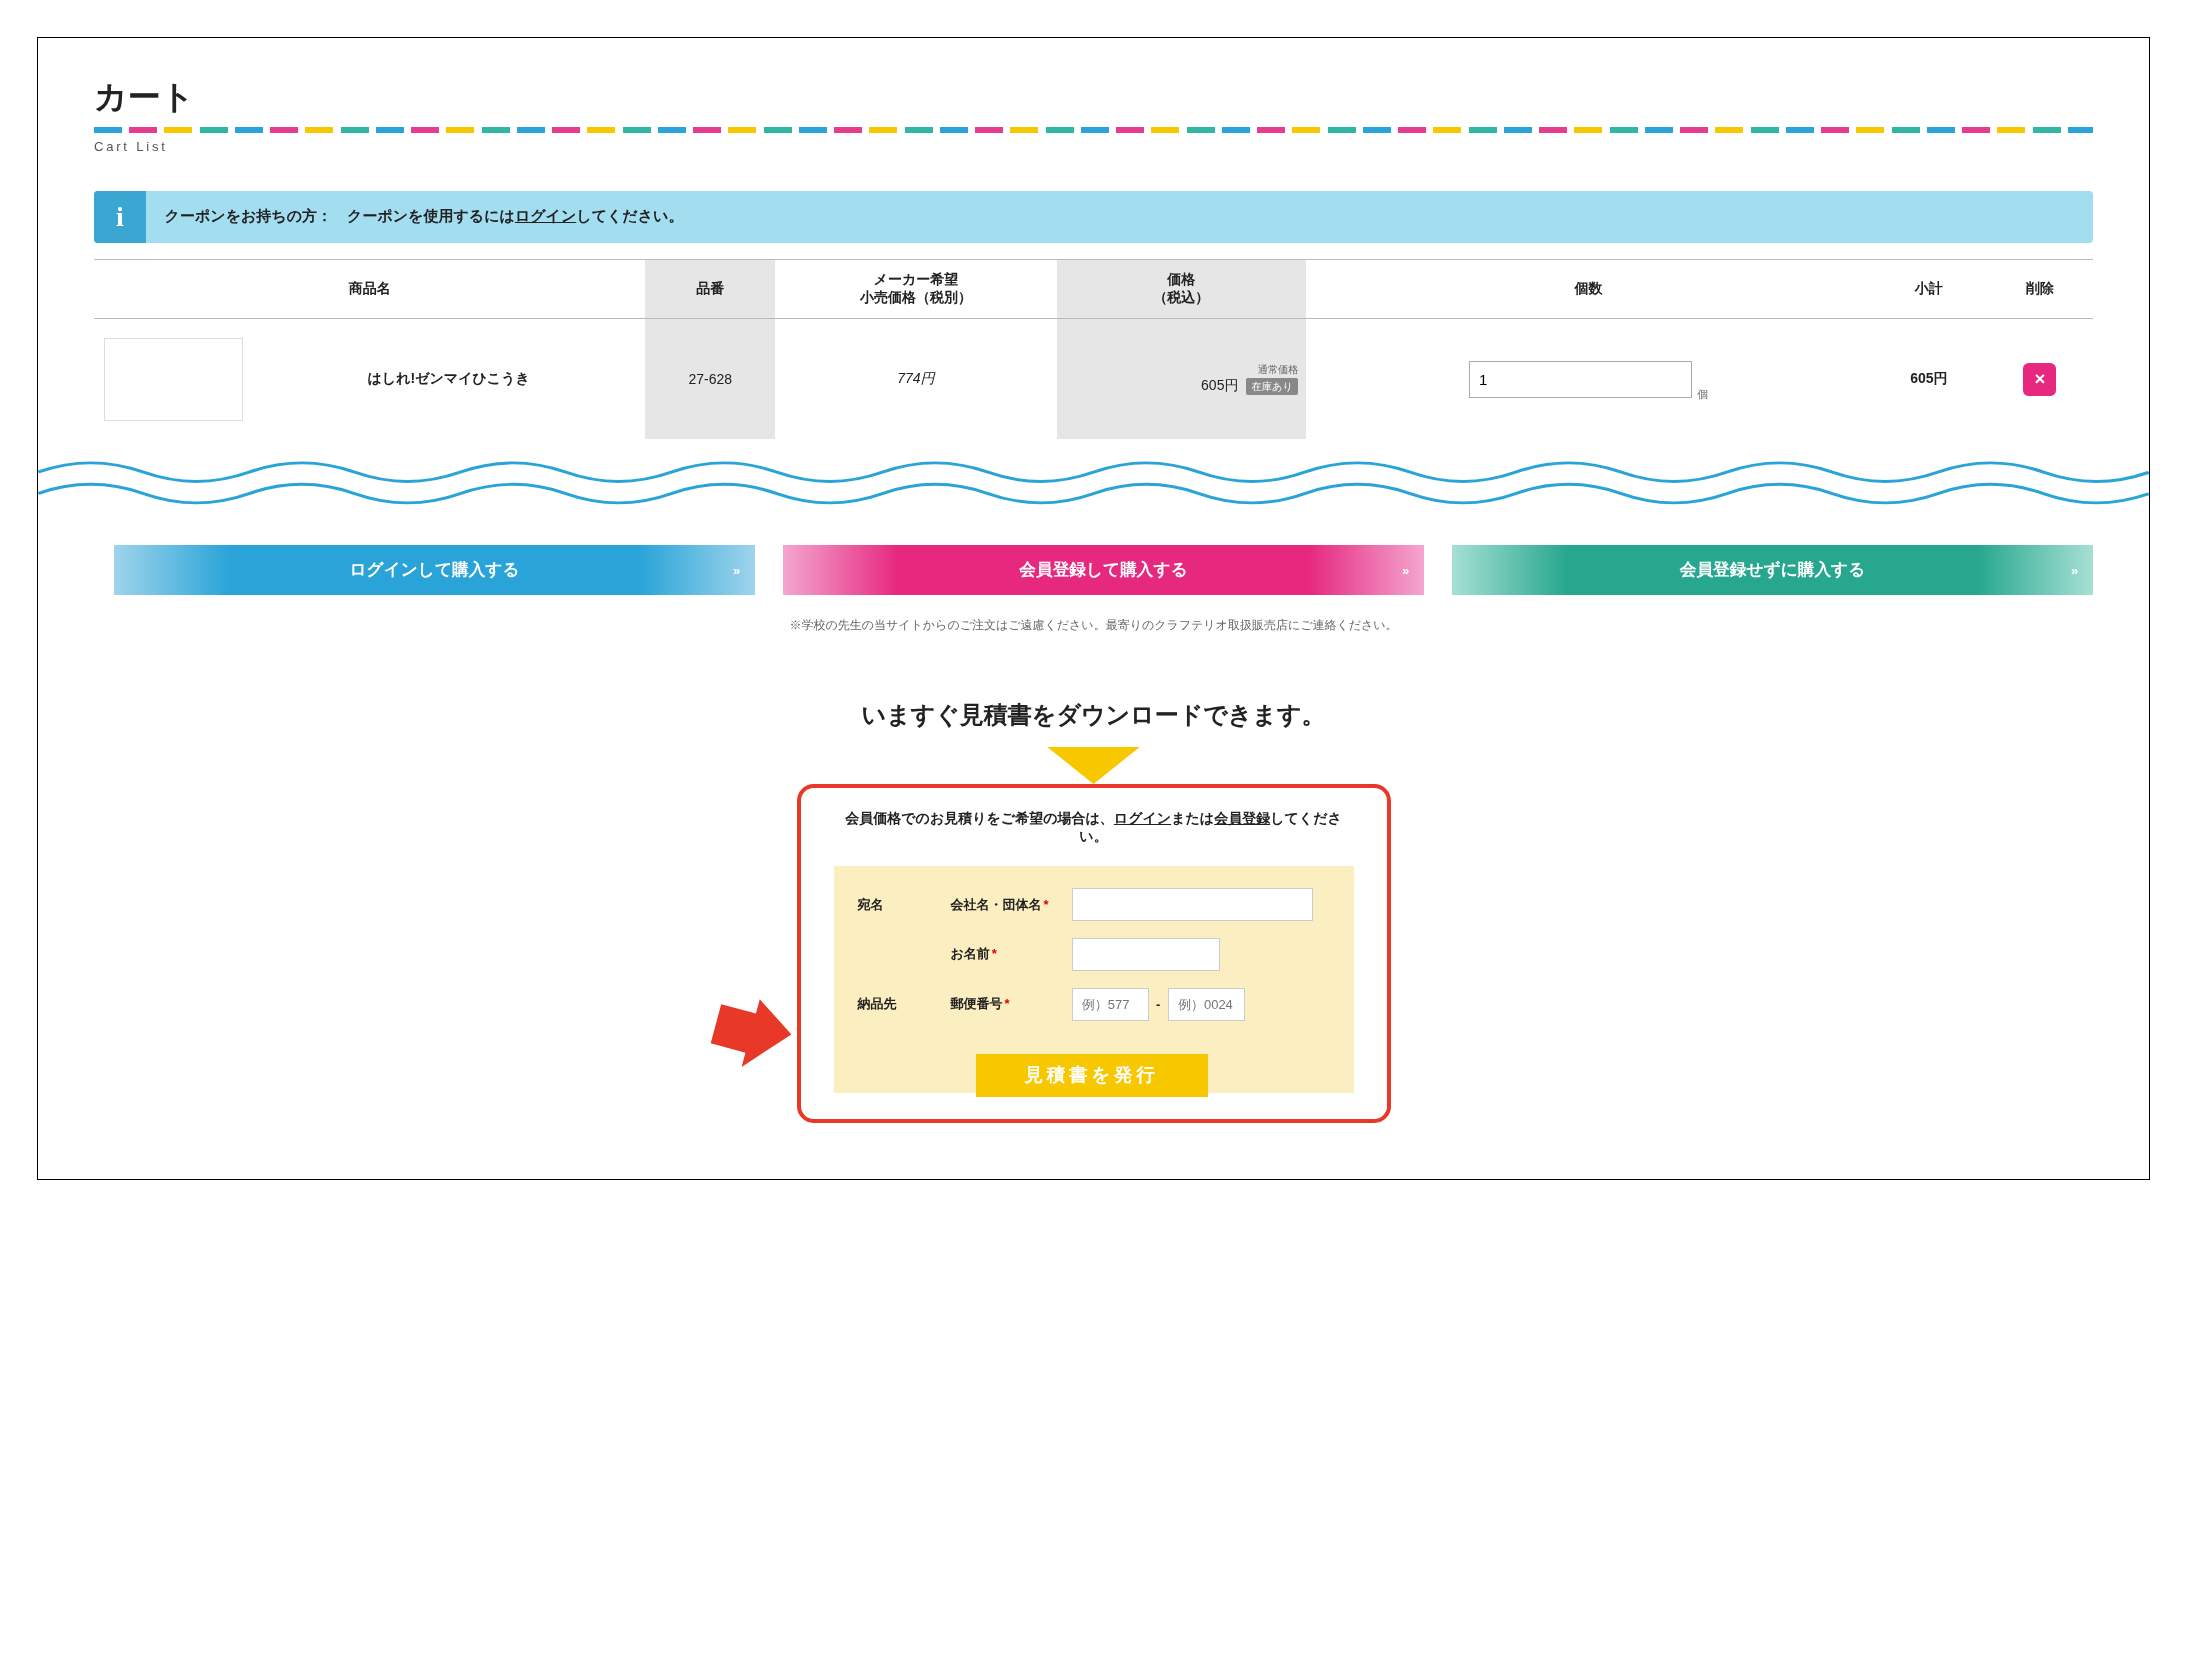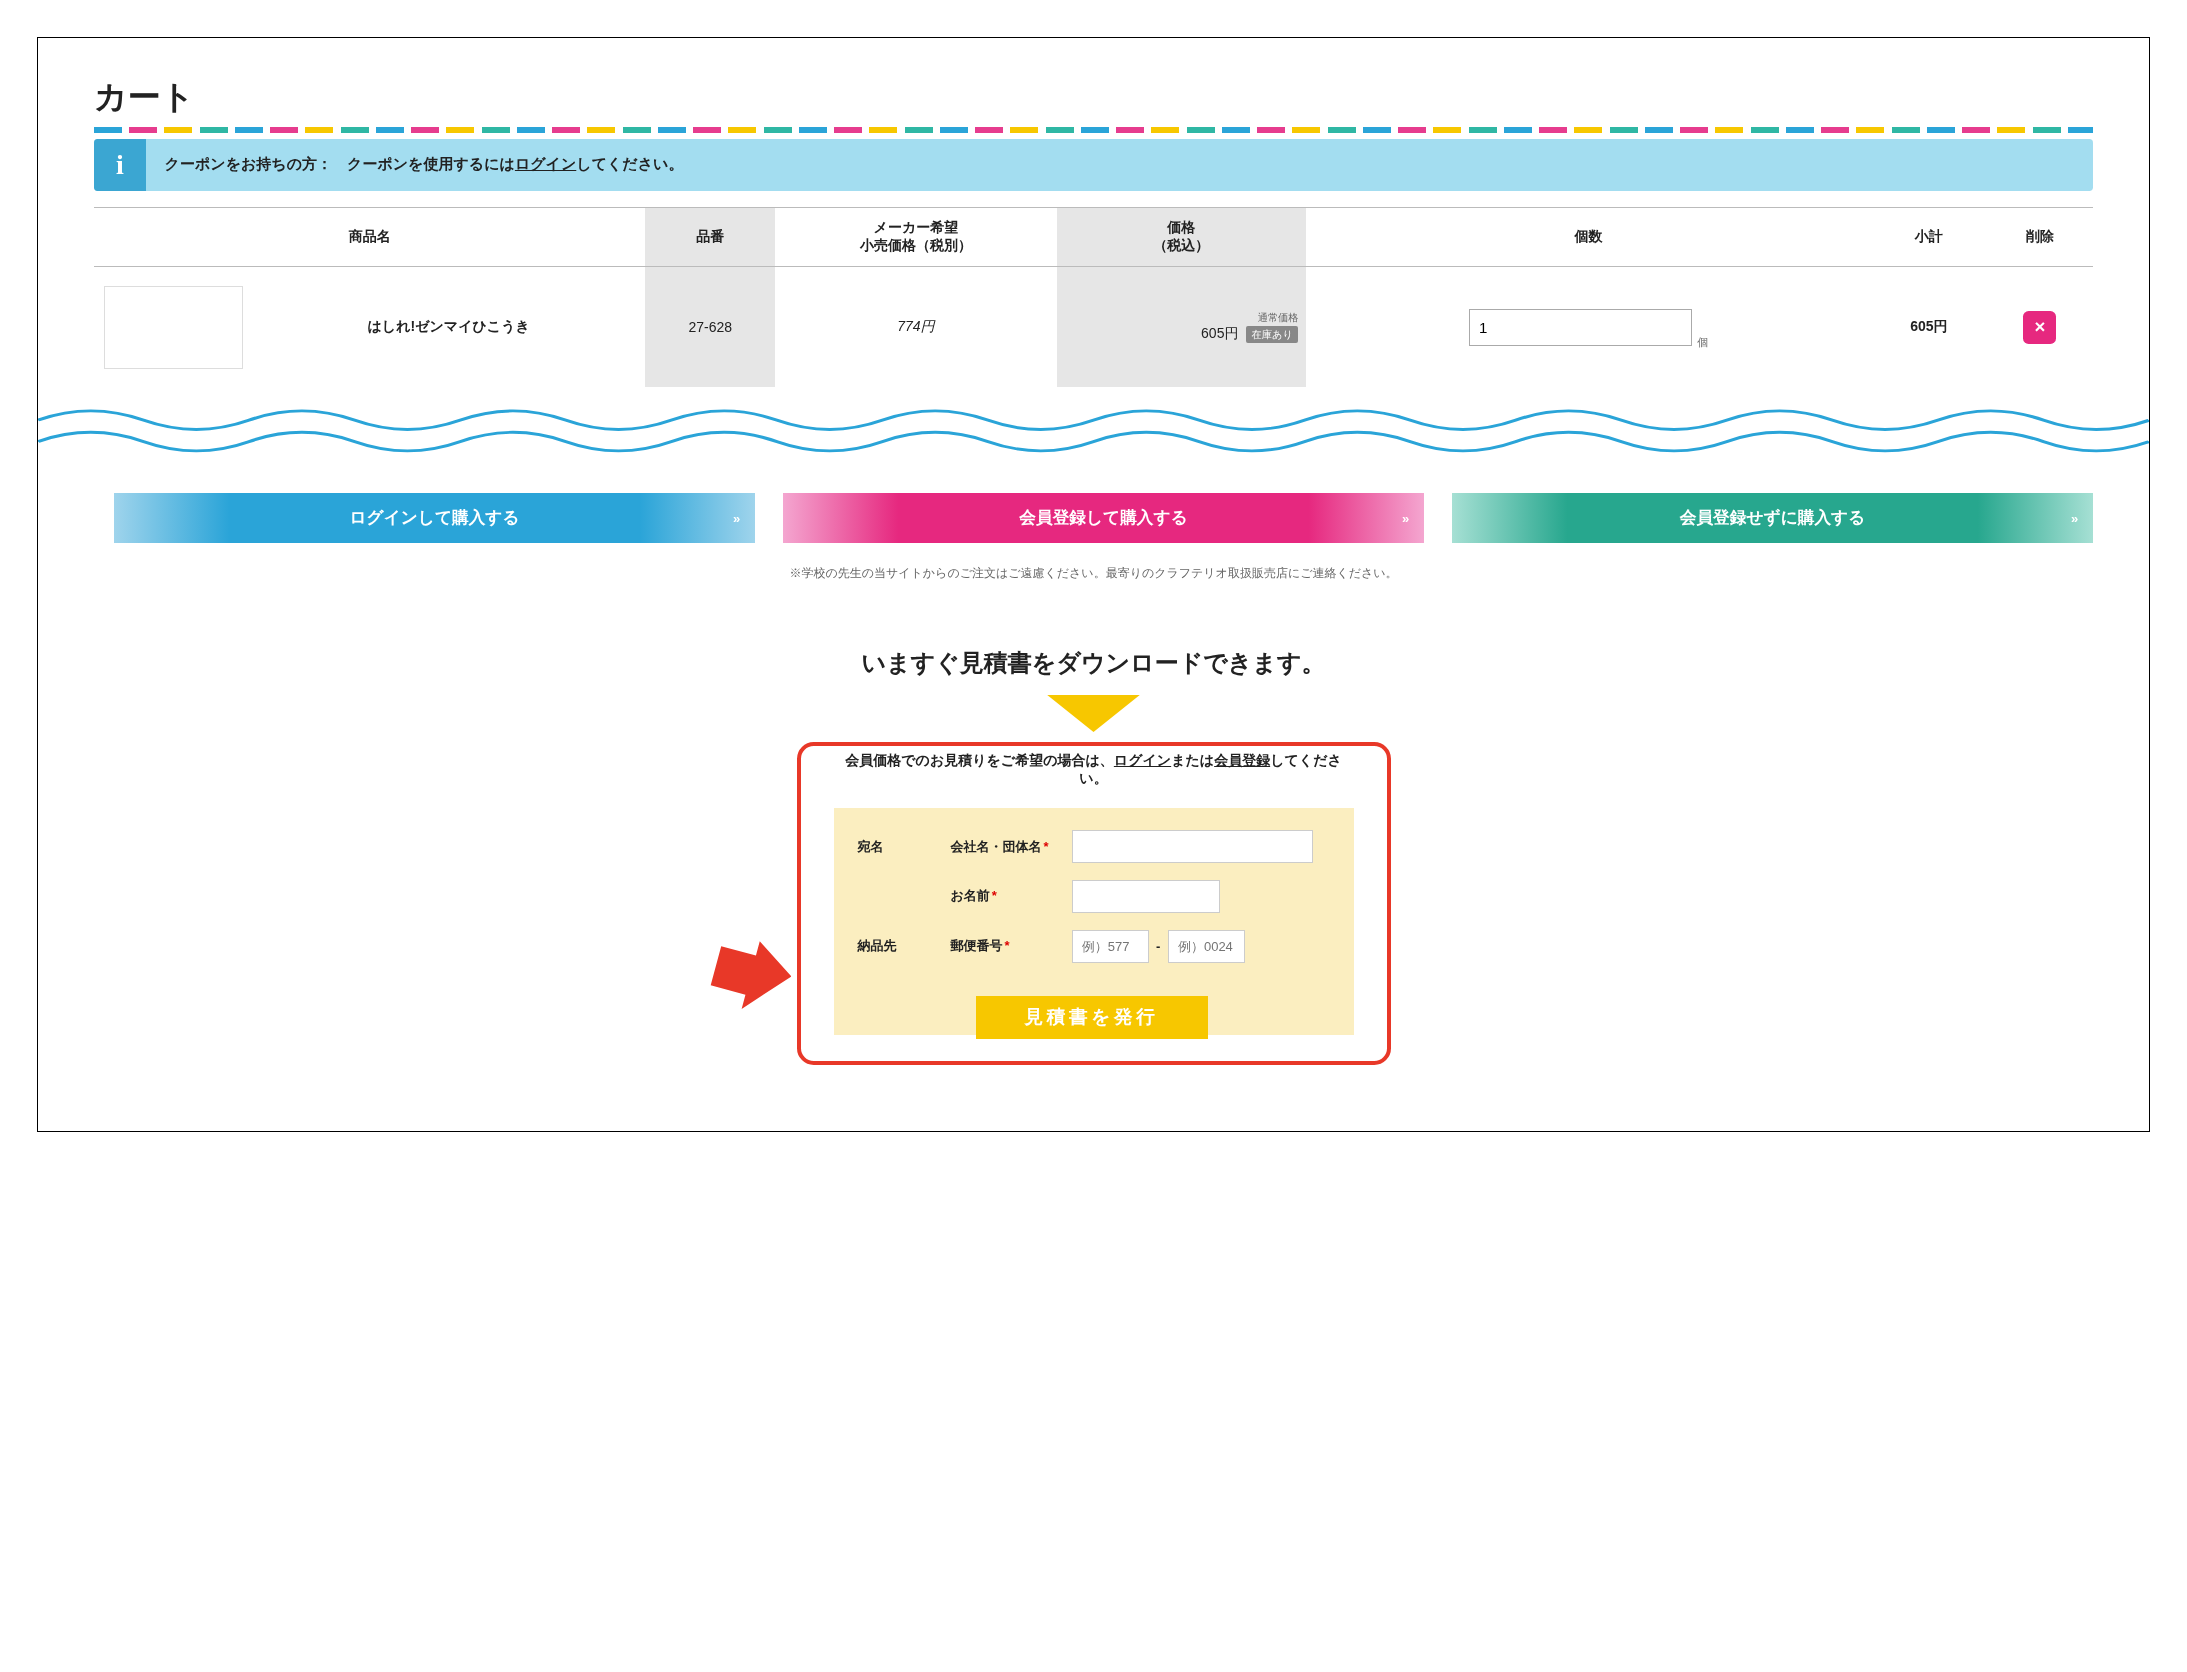--- a/index.html
+++ b/index.html
@@ -169,24 +169,24 @@
   .btn-teal { background: linear-gradient(90deg, #a6e0d4 0%, #27a78e 18%, #27a78e 82%, #a6e0d4 100%); }
   .action-note { text-align: center; font-size: 12px; color: #666; margin-bottom: 65px; }
 
   
   .quote-heading { text-align: center; font-size: 24px; font-weight: 700; margin-bottom: 16.7px; }
   .arrow-down { text-align: center; margin-bottom: -3.7px; }
   .arrow-down svg { width: 93px; height: 37px; }
 
   .quote-box {
     width: 594px;
-    margin: 10px auto;
+    margin: 0 auto;
     border: 4.6px solid #e83828;
     border-radius: 16.7px;
-    padding: 6px 33px 26px;
+    padding: 22px 33px 26px;
     position: relative;
   }
   .quote-note { text-align: center; font-size: 14px; font-weight: 600; margin-bottom: 20.4px; }
   .quote-note .link { text-decoration: underline; }
 
   .quote-form {
     background: #fbeec0;
     padding: 22px 24px 56px;
     position: relative;
   }
@@ -233,20 +233,21 @@
   }
   .red-pointer svg { width: 83px; height: 83px; }
 </style>
 </head>
 <body>
 
 <div class="frame">
 
   <h1 class="page-title">カート</h1>
   <div class="dashes"></div>
+  <div class="subtitle">Cart List</div>
 
   <div class="info-bar">
     <div class="info-icon-box">i</div>
     <div class="info-text">
       <span>クーポンをお持ちの方：　クーポンを使用するには</span><a class="link">ログイン</a><span>してください。</span>
     </div>
   </div>
 
   <table class="cart-table">
     <thead>

